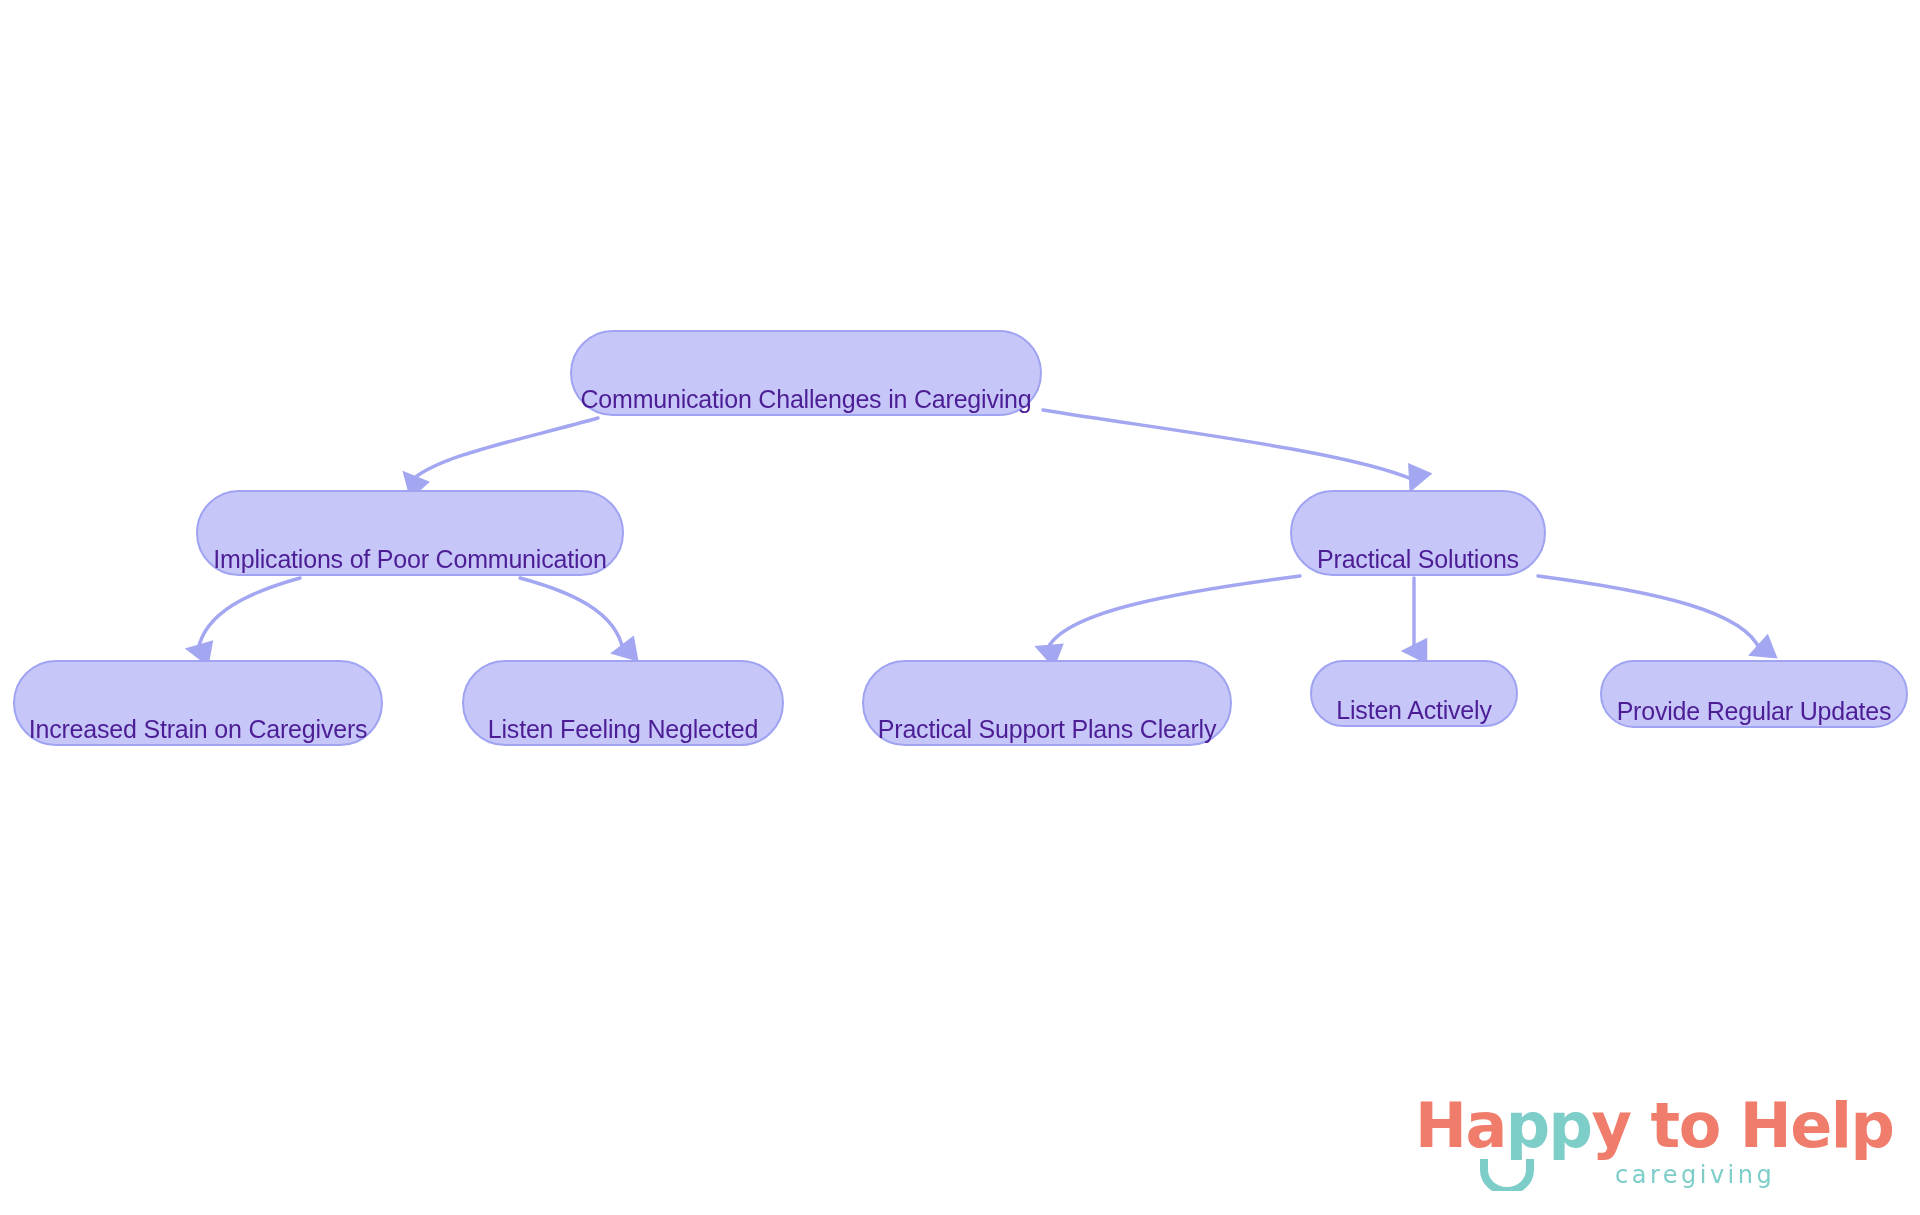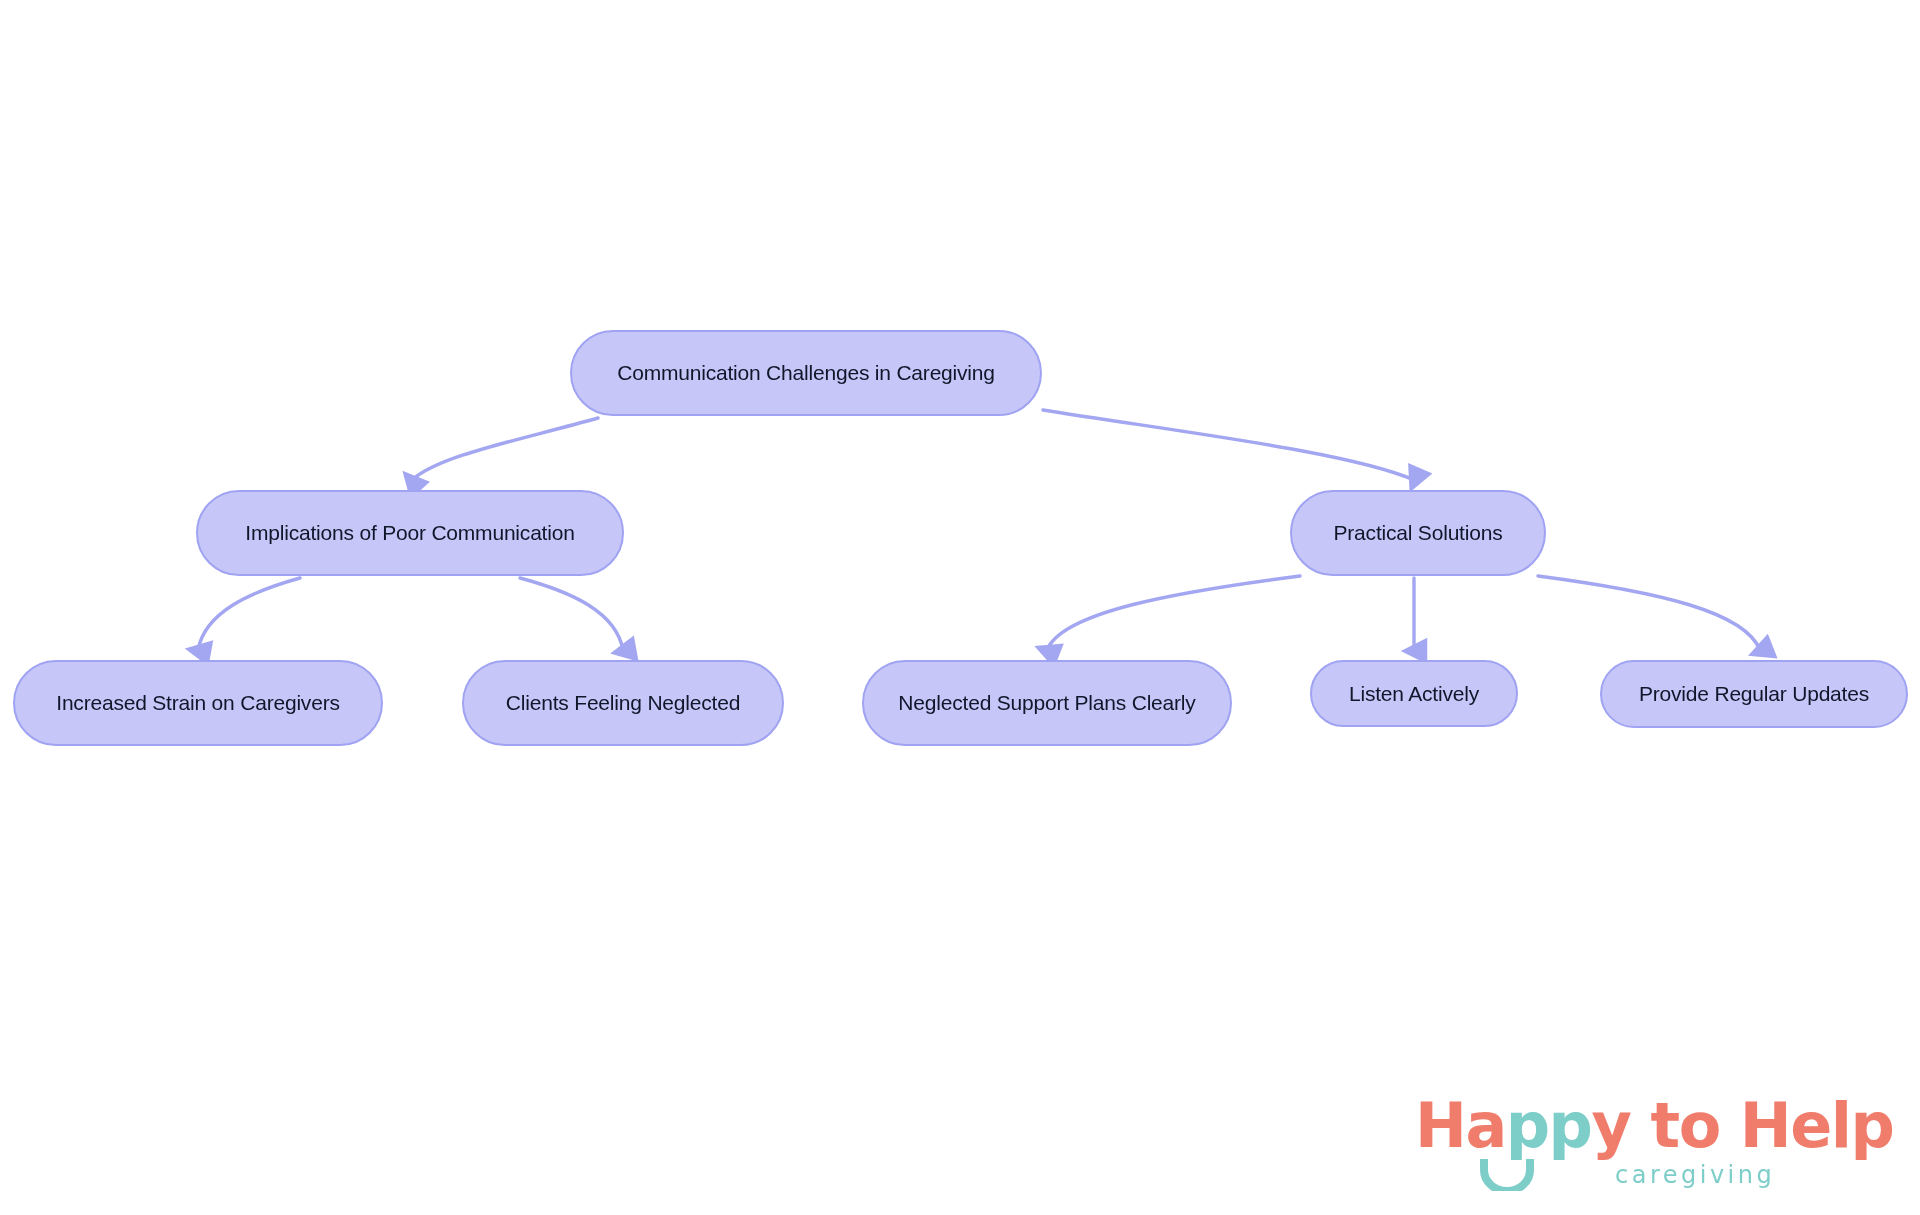--- a/index.html
+++ b/index.html
@@ -28,28 +28,28 @@
     top: 0;
     width: 1920px;
     height: 1215px;
     pointer-events: none;
   }
 
   .node {
     position: absolute;
     box-sizing: border-box;
     display: flex;
-    align-items: center;
+    align-items: flex-end;
     justify-content: center;
     background: #c6c7f8;
     border: 2px solid #9fa3f2;
     border-radius: 999px;
-    color: #0f172a;
+    color: #4c1d95;
     font-family: "Liberation Sans", sans-serif;
-    font-size: 21px;
+    font-size: 25px;
     font-weight: 400;
     letter-spacing: -0.2px;
     white-space: nowrap;
     user-select: none;
   }
 
   
   .n-root      { left: 570px;  top: 330px; width: 472px; height: 86px; }
   .n-impl      { left: 196px;  top: 490px; width: 428px; height: 86px; }
   .n-solutions { left: 1290px; top: 490px; width: 256px; height: 86px; }
@@ -139,25 +139,25 @@
 
   <div class="node n-solutions">
     <span>Practical Solutions</span>
   </div>
 
   <div class="node n-strain">
     <span>Increased Strain on Caregivers</span>
   </div>
 
   <div class="node n-neglect">
-    <span>Clients Feeling Neglected</span>
+    <span>Listen Feeling Neglected</span>
   </div>
 
   <div class="node n-describe">
-    <span>Neglected Support Plans Clearly</span>
+    <span>Practical Support Plans Clearly</span>
   </div>
 
   <div class="node n-listen">
     <span>Listen Actively</span>
   </div>
 
   <div class="node n-updates">
     <span>Provide Regular Updates</span>
   </div>
 

